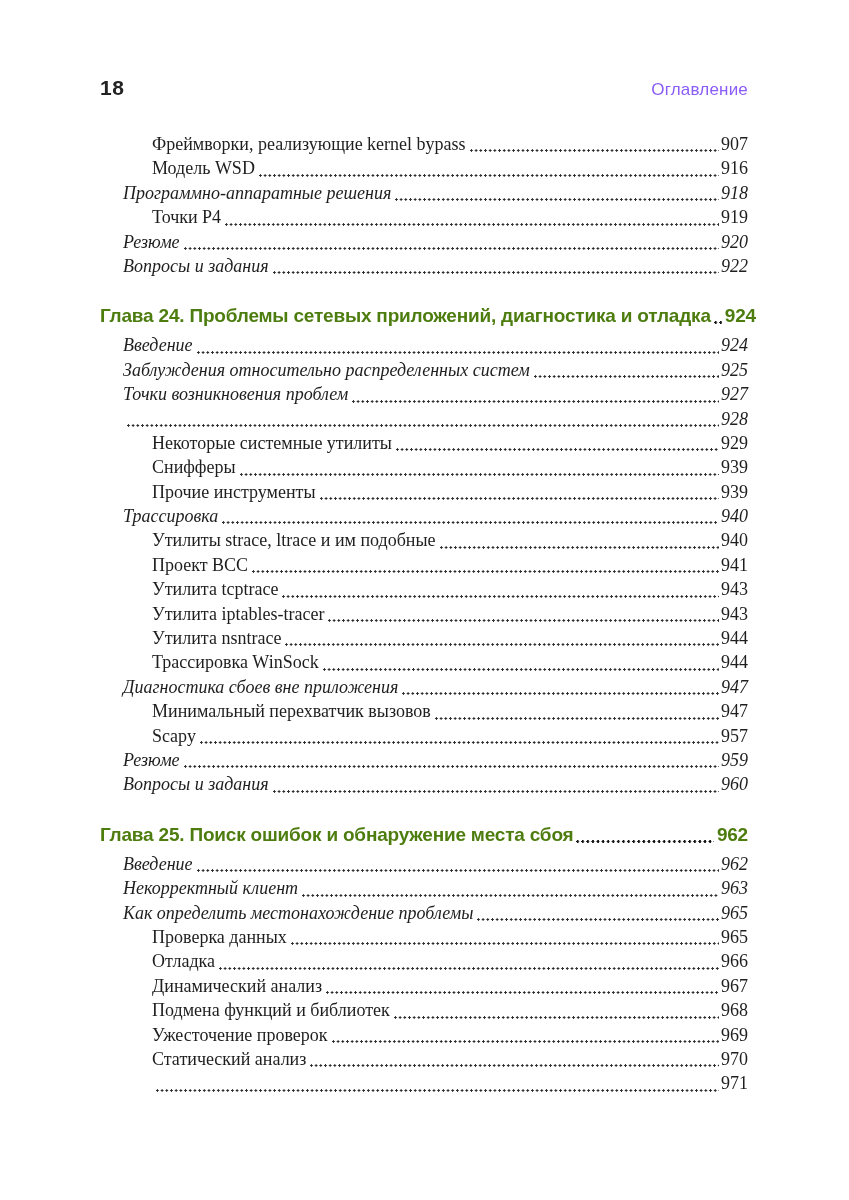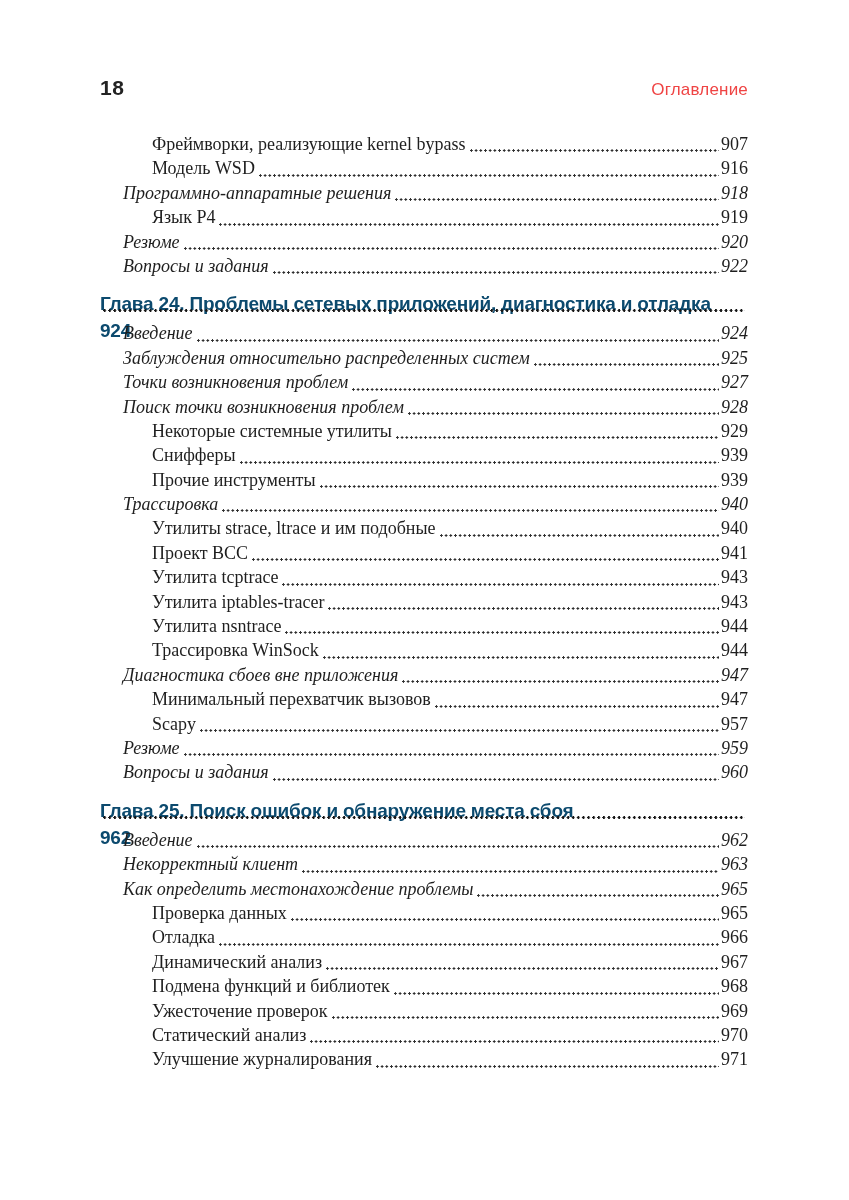--- a/index.html
+++ b/index.html
@@ -29,21 +29,21 @@
   }
   .page-number {
     font-size: 21px;
     font-weight: 700;
     color: #232323;
     letter-spacing: 0.5px;
   }
   .running-title {
     font-size: 17px;
     font-weight: 400;
-    color: #ef4444;
+    color: #8b5cf6;
     letter-spacing: 0.2px;
   }
   .toc {
     position: absolute;
     top: 132px;
     left: 100px;
     width: 648px;
   }
   .toc-row {
     display: flex;
@@ -76,28 +76,27 @@
   .toc-row .pageno {
     flex: 0 0 auto;
     text-align: left;
   }
   .toc-row.level-1 { padding-left: 23px; font-style: italic; }
   .toc-row.level-2 { padding-left: 52px; }
   .toc-row.chapter {
     font-family: "Liberation Sans", "DejaVu Sans", sans-serif;
     font-weight: 700;
     font-size: 19px;
-    color: #0c4a6e;
+    color: #4d7c0f;
     height: 27px;
     line-height: 27px;
-    margin-top: 12px;
+    margin-top: 24px;
     margin-bottom: 4px;
     padding-left: 0;
     letter-spacing: -0.2px;
-    flex-direction: column;
   }
   .toc-row.chapter .leader::after {
     bottom: 5px;
     left: 3px;
     right: 3px;
     background-image: radial-gradient(circle at 1.6px 1.5px, #161616 1.25px, transparent 1.5px);
     background-size: 5.1px 3px;
   }
 </style>
 </head>
@@ -120,21 +119,21 @@
         <span class="label">Модель WSD</span>
         <span class="leader"></span>
         <span class="pageno">916</span>
       </div>
       <div class="toc-row level-1">
         <span class="label">Программно-аппаратные решения</span>
         <span class="leader"></span>
         <span class="pageno">918</span>
       </div>
       <div class="toc-row level-2">
-        <span class="label">Язык P4</span>
+        <span class="label">Точки P4</span>
         <span class="leader"></span>
         <span class="pageno">919</span>
       </div>
       <div class="toc-row level-1">
         <span class="label">Резюме</span>
         <span class="leader"></span>
         <span class="pageno">920</span>
       </div>
       <div class="toc-row level-1">
         <span class="label">Вопросы и задания</span>
@@ -155,21 +154,20 @@
         <span class="label">Заблуждения относительно распределенных систем</span>
         <span class="leader"></span>
         <span class="pageno">925</span>
       </div>
       <div class="toc-row level-1">
         <span class="label">Точки возникновения проблем</span>
         <span class="leader"></span>
         <span class="pageno">927</span>
       </div>
       <div class="toc-row level-1">
-        <span class="label">Поиск точки возникновения проблем</span>
         <span class="leader"></span>
         <span class="pageno">928</span>
       </div>
       <div class="toc-row level-2">
         <span class="label">Некоторые системные утилиты</span>
         <span class="leader"></span>
         <span class="pageno">929</span>
       </div>
       <div class="toc-row level-2">
         <span class="label">Снифферы</span>
@@ -285,19 +283,18 @@
         <span class="label">Ужесточение проверок</span>
         <span class="leader"></span>
         <span class="pageno">969</span>
       </div>
       <div class="toc-row level-2">
         <span class="label">Статический анализ</span>
         <span class="leader"></span>
         <span class="pageno">970</span>
       </div>
       <div class="toc-row level-2">
-        <span class="label">Улучшение журналирования</span>
         <span class="leader"></span>
         <span class="pageno">971</span>
       </div>
     </div>
 
 </div>
 
 </body></html>

